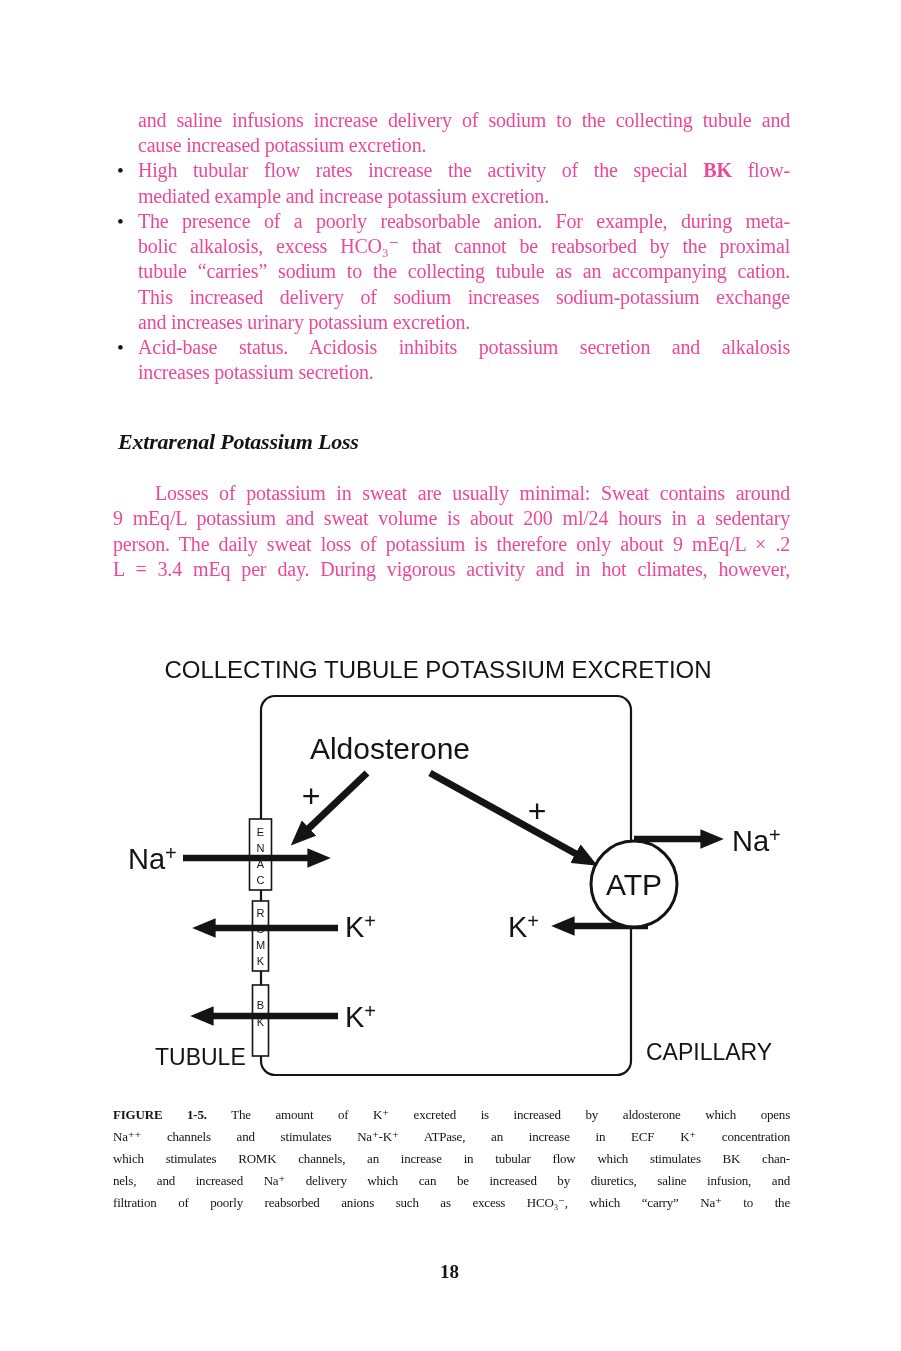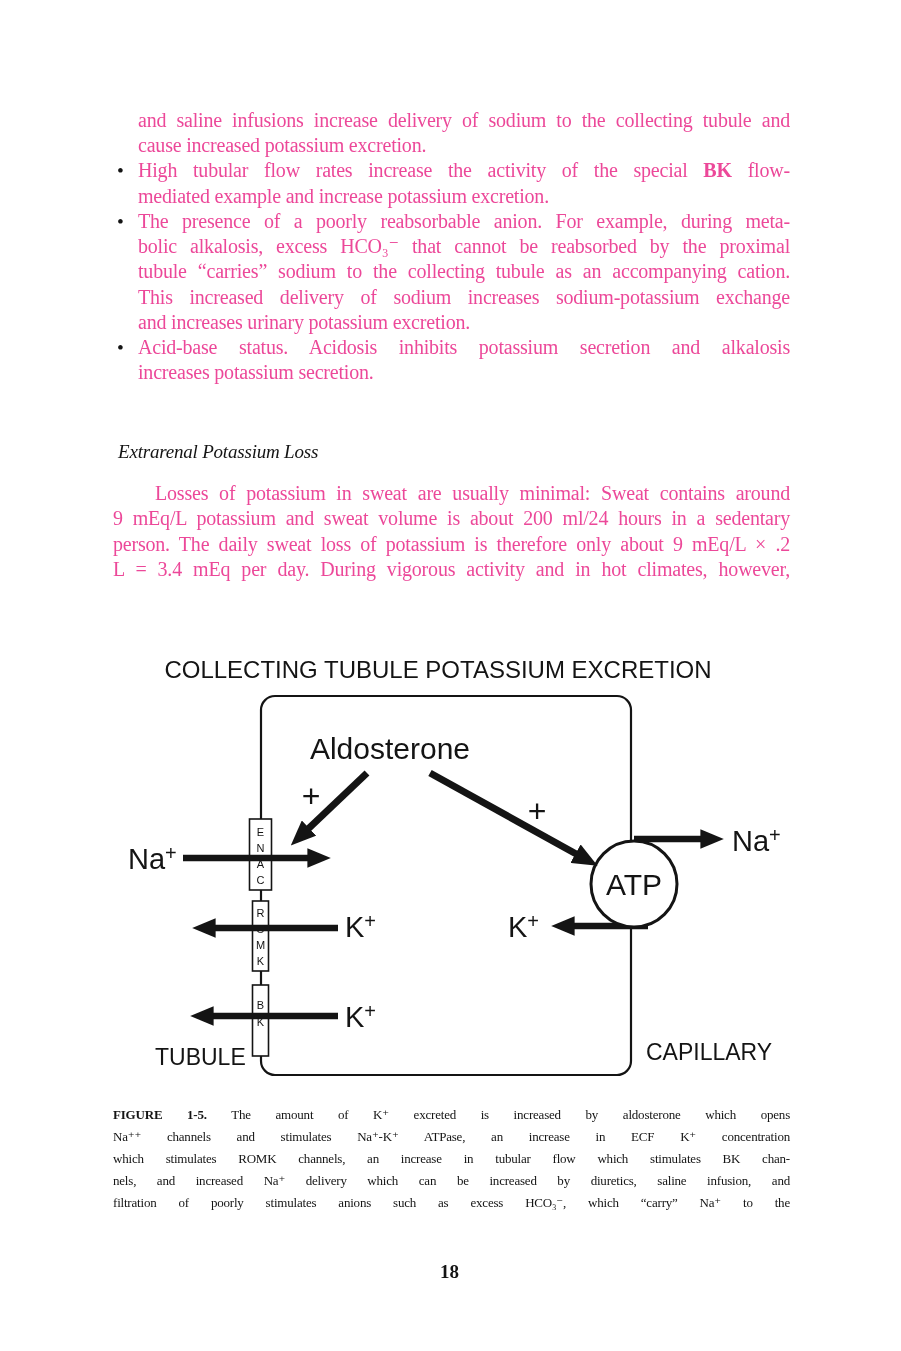--- a/index.html
+++ b/index.html
@@ -16,21 +16,21 @@
   }
   .ind  { left:138px; width:652px; }
   .full { left:113px; width:677px;margin-top:11px; }
   .j    { white-space:normal; text-align:justify; text-align-last:justify; }
   .bullet {
     position:absolute; left:117px; width:16px;
     font-size:19.5px; line-height:25px; color:#141414;
   }
   .heading {
     position:absolute; left:118px; top:429px;
-    font-size:19px; font-weight:normal; font-style:italic; letter-spacing:-0.2px;margin-top:12px;
+    font-size:22px; font-weight:bold; font-style:italic; letter-spacing:-0.2px;
   }
   .indent1 { text-indent:42px; }
   
   .cap {
     position:absolute; left:113px; width:677px; height:22px;
     font-size:13px; line-height:22px; letter-spacing:-0.2px;
     white-space:nowrap; color:#141414;
   }
   .cap.j { white-space:normal; text-align:justify; text-align-last:justify; }
   .caplabel { font-weight:bold; }
@@ -136,17 +136,17 @@
     <text x="646" y="415" font-size="23">CAPILLARY</text>
   </svg>
 
   <div class="cap j" style="top:1104px">
     <b class="caplabel">FIGURE 1-5.</b>
     <span>The amount of K⁺ excreted is increased by aldosterone which opens</span>
   </div>
   <div class="cap j" style="top:1126px">Na⁺⁺ channels and stimulates Na⁺-K⁺ ATPase, an increase in ECF K⁺ concentration</div>
   <div class="cap j" style="top:1148px">which stimulates ROMK channels, an increase in tubular flow which stimulates BK chan-</div>
   <div class="cap j" style="top:1170px">nels, and increased Na⁺ delivery which can be increased by diuretics, saline infusion, and</div>
-  <div class="cap j" style="top:1192px">filtration of poorly stimulates anions such as excess HCO₃⁻, which “carry” Na⁺ to the</div>
+  <div class="cap j" style="top:1192px">filtration of poorly reabsorbed anions such as excess HCO₃⁻, which “carry” Na⁺ to the</div>
 
   <div class="pageno">18</div>
 
 </div>
 
 </body></html>

